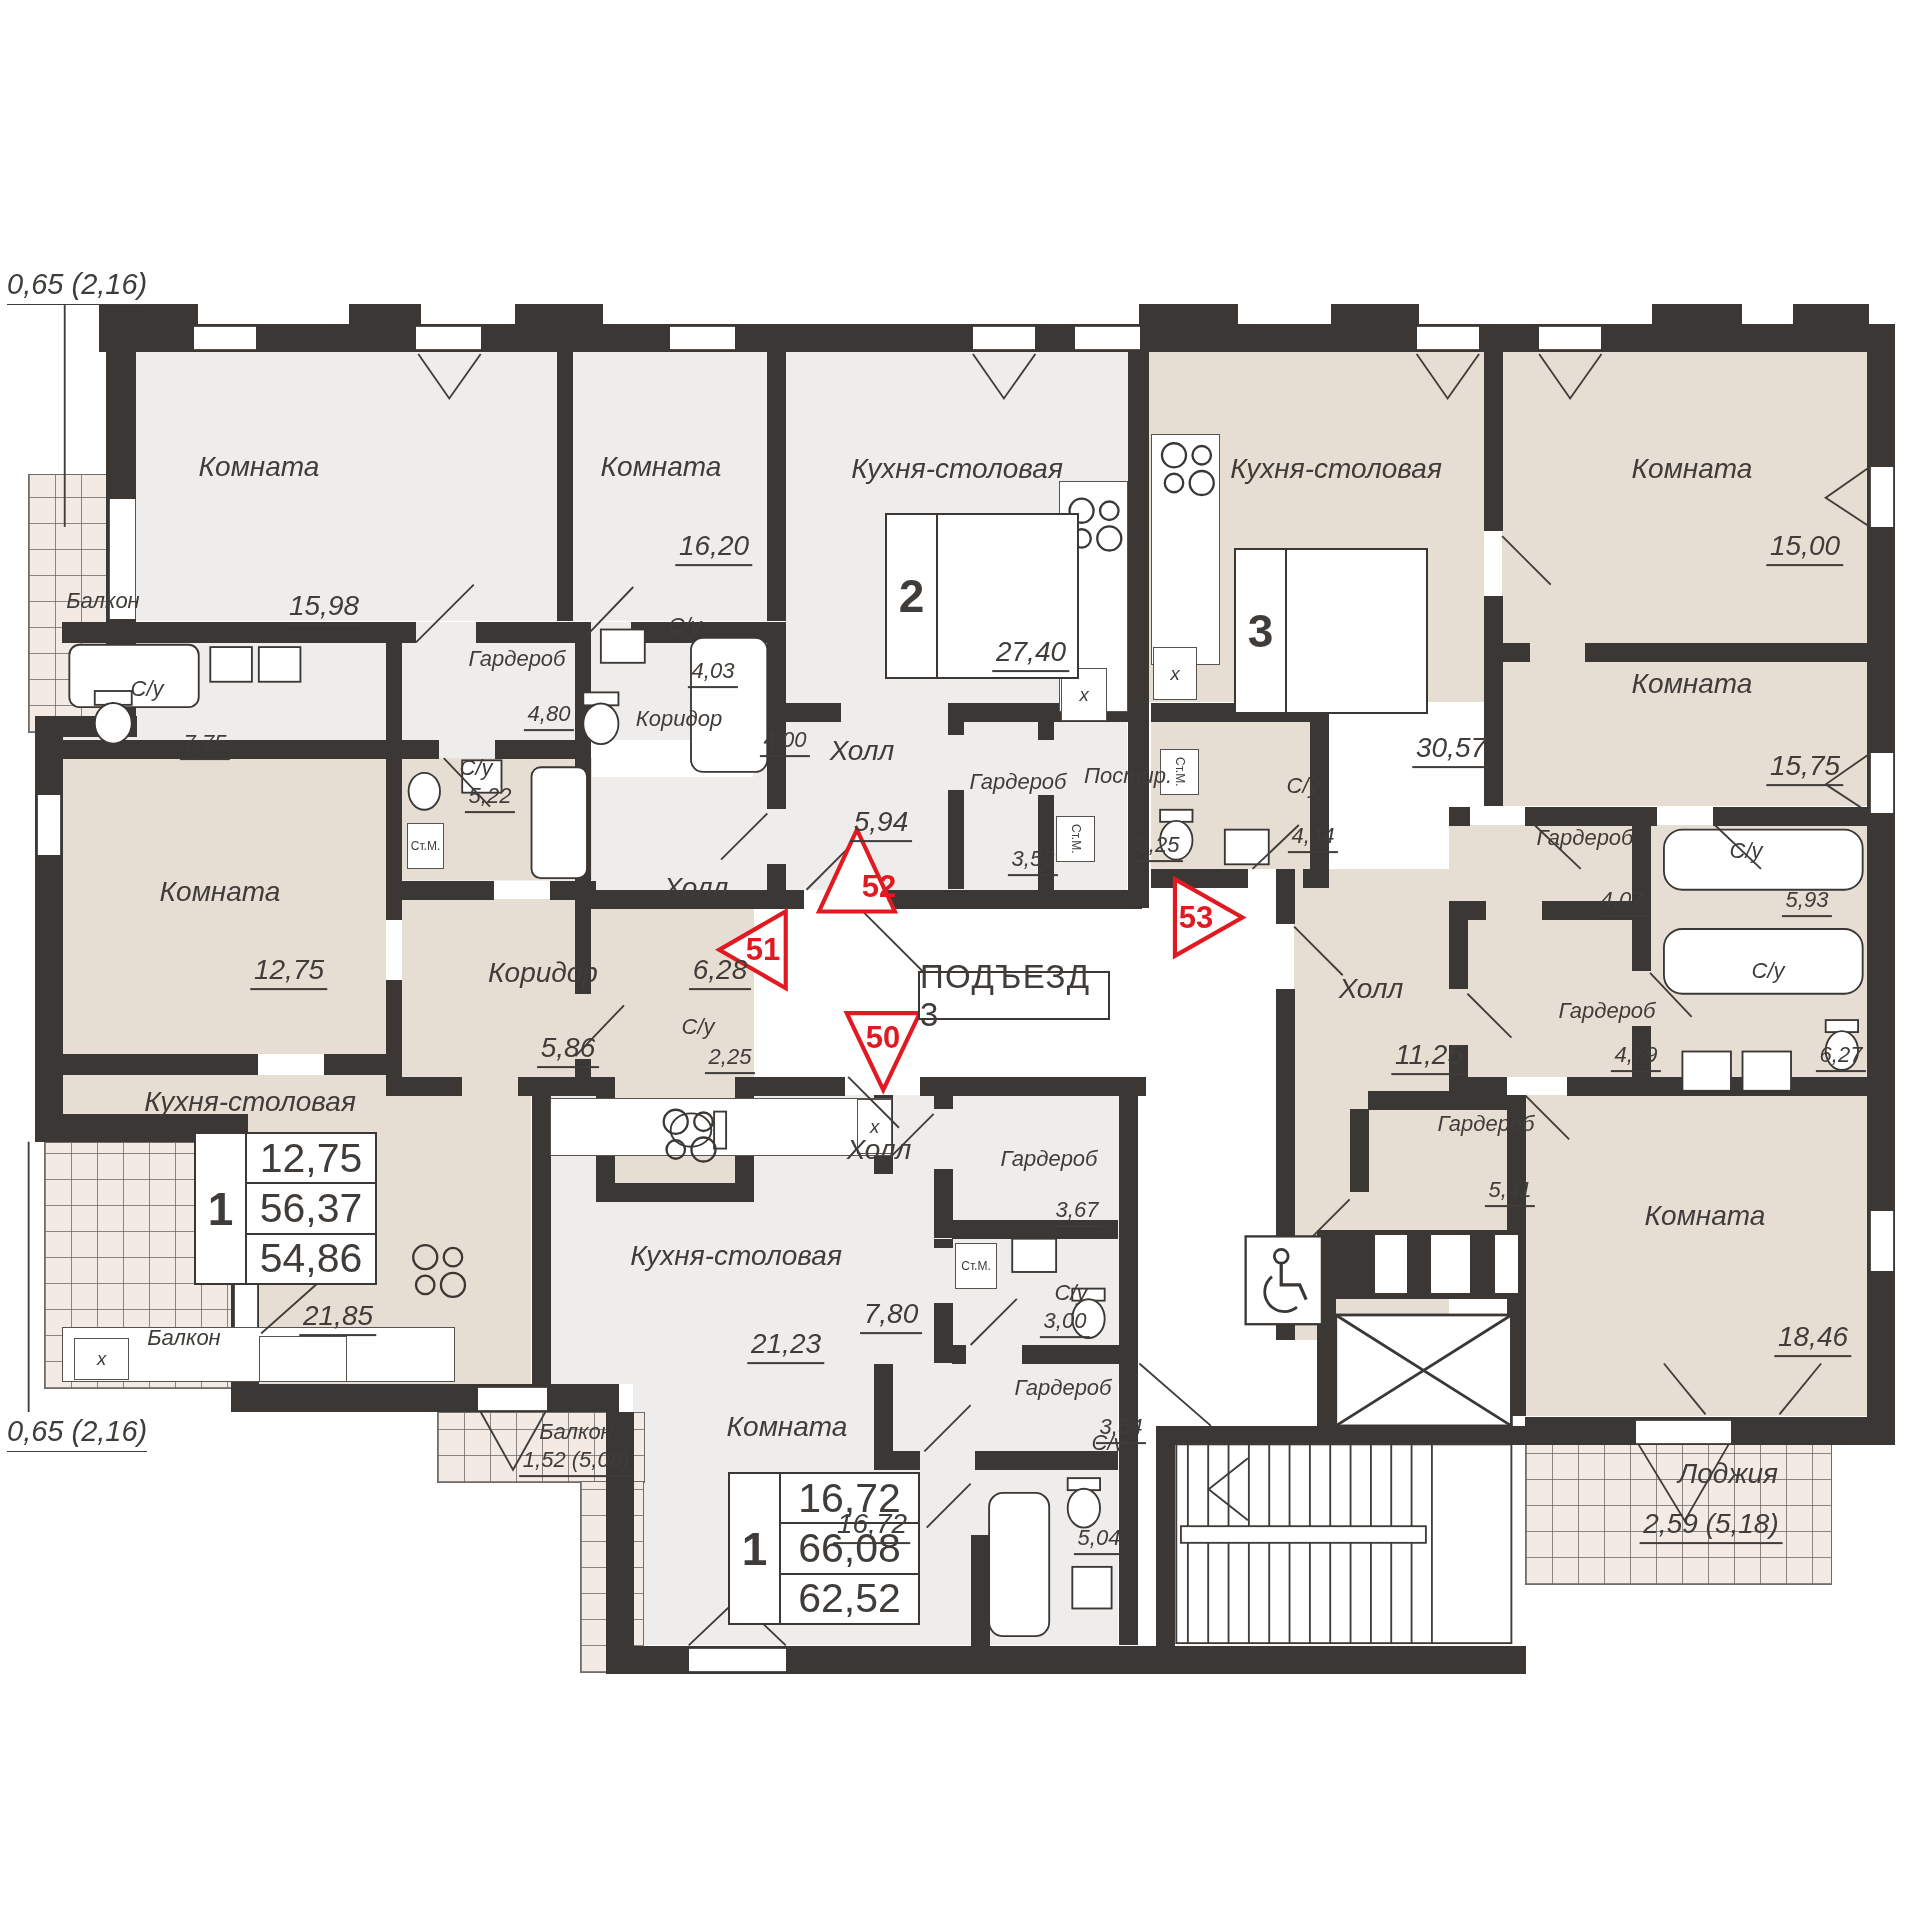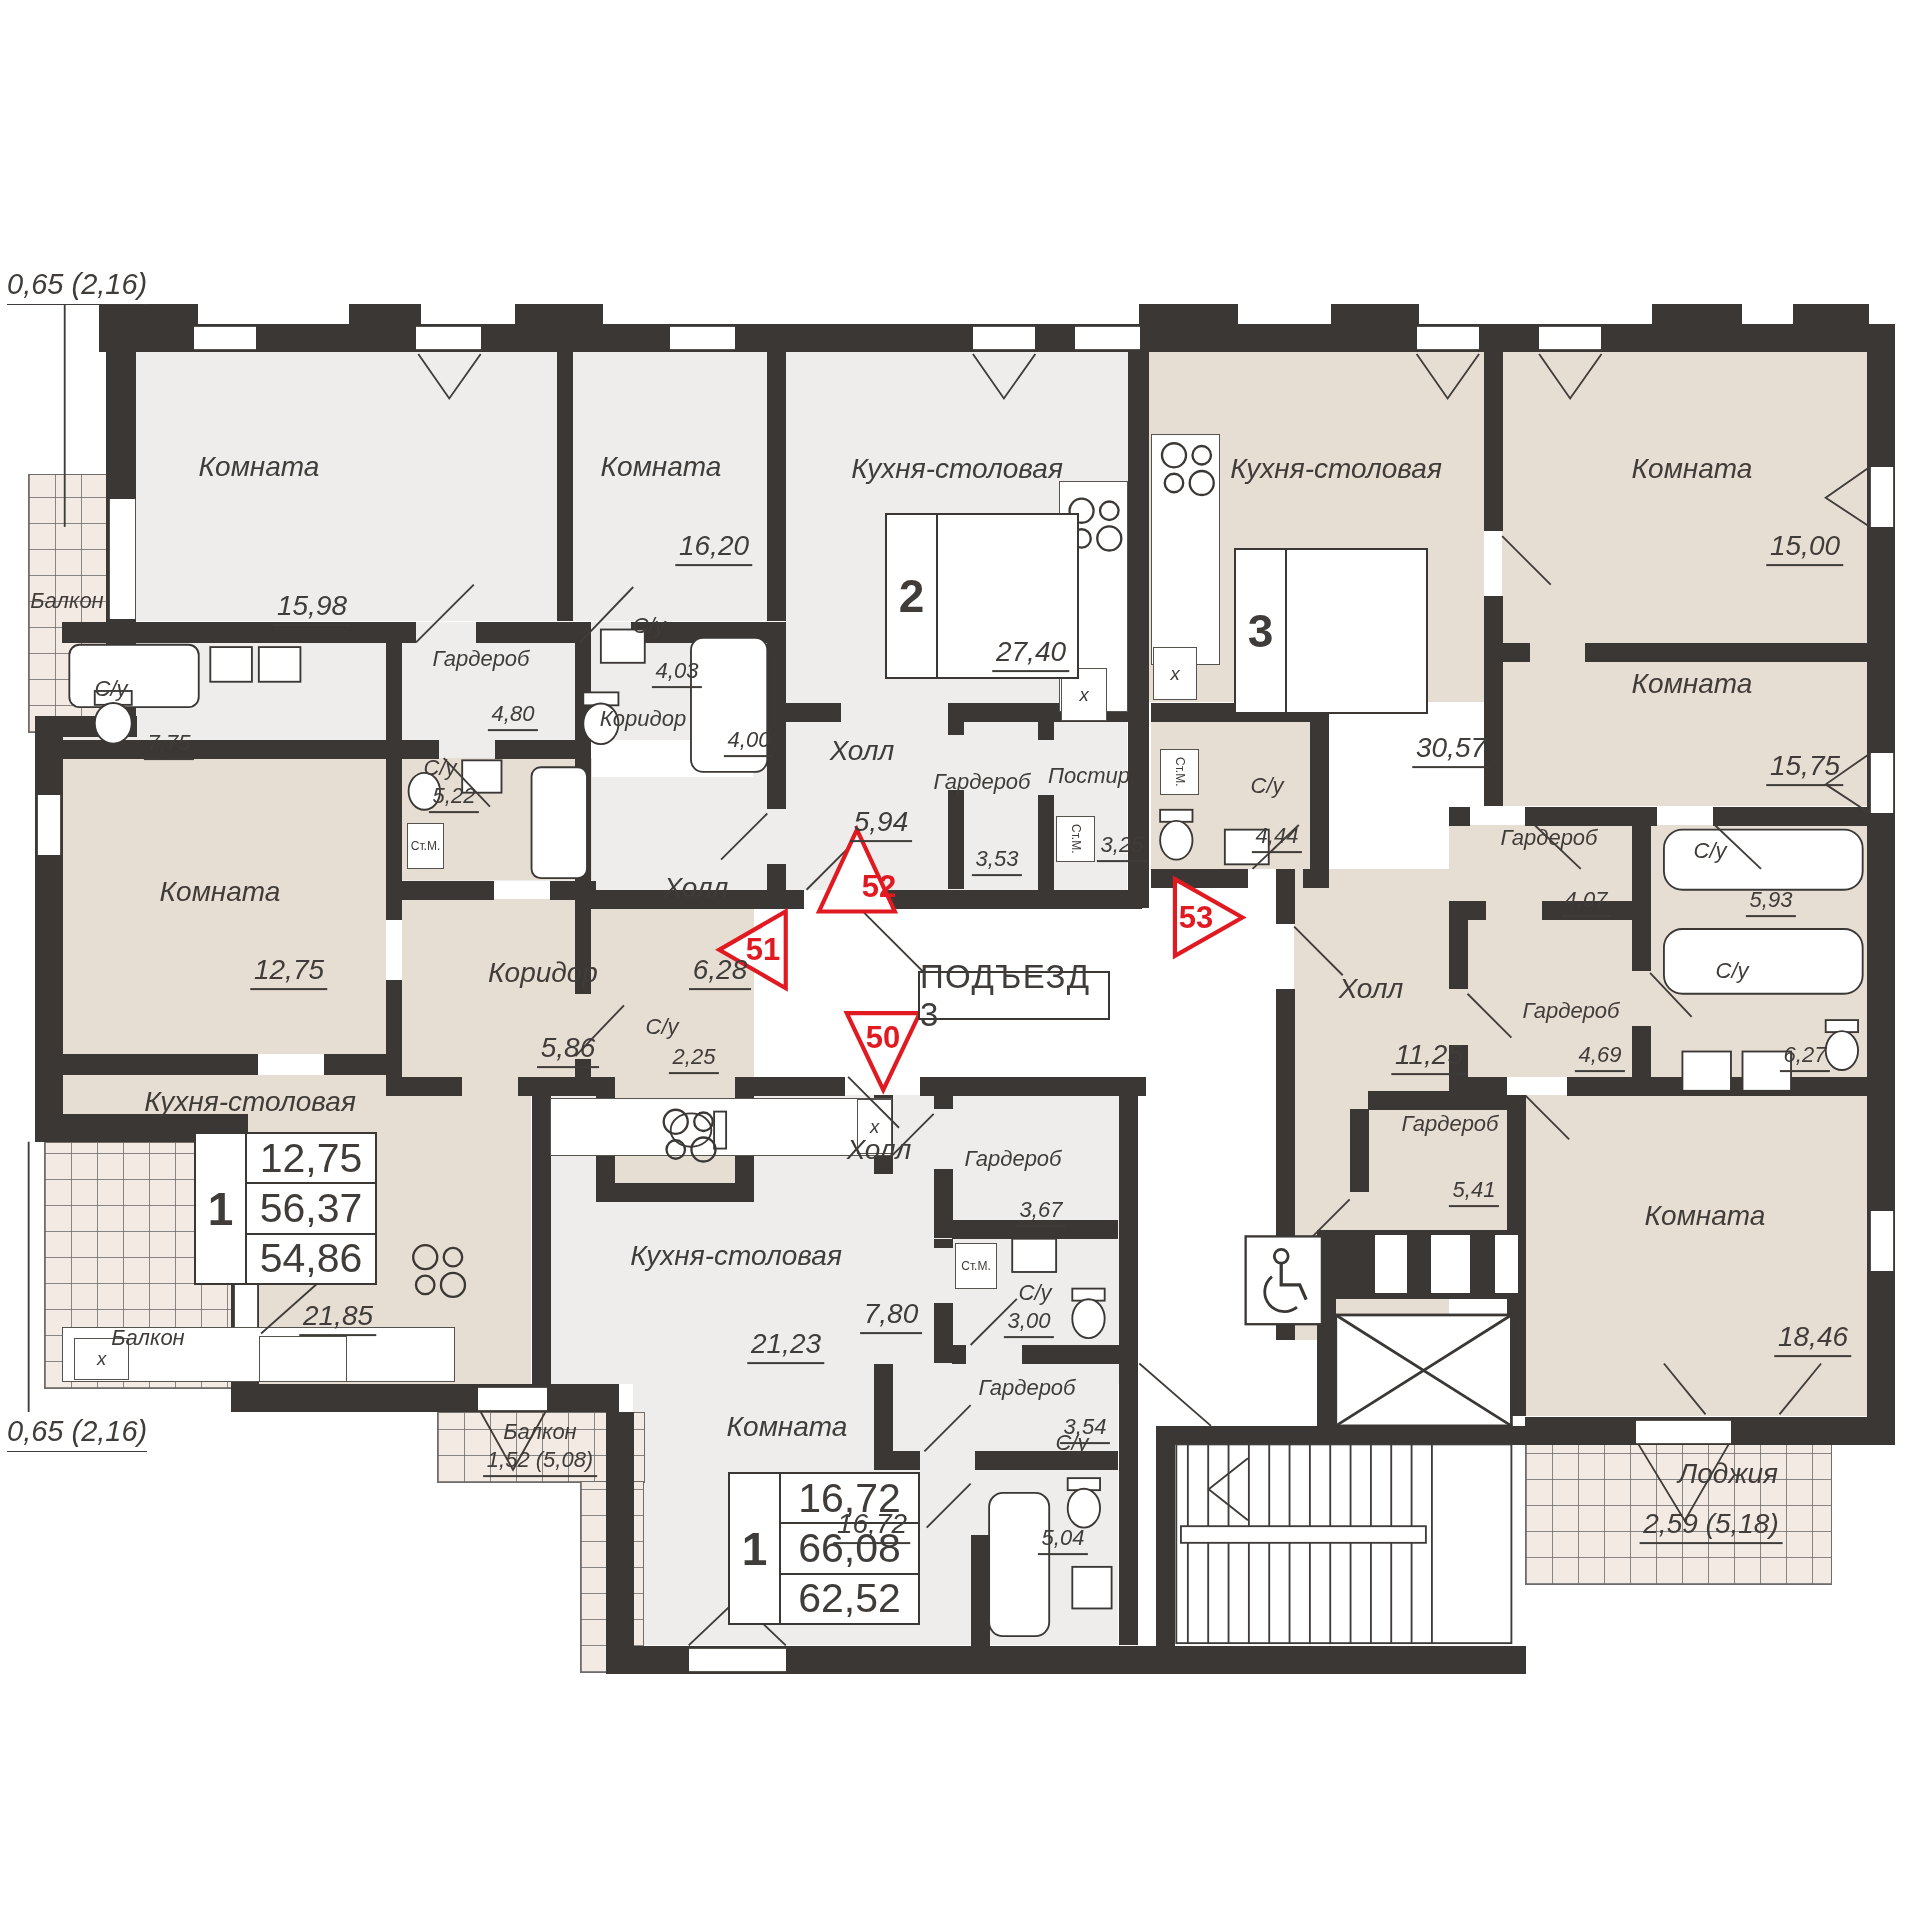--- a/index.html
+++ b/index.html
@@ -12,21 +12,21 @@
   .balc{position:absolute;background-color:#f3eae4;border:1.8px solid #6f6c69;
     background-image:
       repeating-linear-gradient(0deg, rgba(100,100,100,.75) 0 1.4px, transparent 1.4px 26px),
       repeating-linear-gradient(90deg, rgba(100,100,100,.75) 0 1.4px, transparent 1.4px 26px);}
   .win{position:absolute;background:#fff;border-top:1.8px solid #56534f;border-bottom:1.8px solid #56534f;}
   .winv{position:absolute;background:#fff;border-left:1.8px solid #56534f;border-right:1.8px solid #56534f;}
   .rl{position:absolute;transform:translate(-50%,-50%);font-style:italic;font-size:28px;
     white-space:nowrap;color:#3f3c39;}
   .ar{position:absolute;transform:translate(-50%,-50%);font-style:italic;font-size:28px;
     white-space:nowrap;color:#3f3c39;border-bottom:2.3px solid #3f3c39;padding:0 3.7px 1.8px 3.7px;}
-  .sm{font-size:22px;}
+  .sm{font-size:22px;margin-left:36px;}
   .ibox{position:absolute;display:flex;background:#fff;border:2.8px solid #3a3734;box-sizing:border-box;}
   .ibox-n{width:49px;display:flex;align-items:center;justify-content:center;
     font-weight:bold;font-size:46px;border-right:2.8px solid #3a3734;}
   .ibox-vals{flex:1;display:flex;flex-direction:column;}
   .ibox-vals div{flex:1;display:flex;align-items:center;justify-content:center;
     font-size:41px;border-bottom:2.8px solid #3a3734;}
   .ibox-vals div:last-child{border-bottom:none;}
   .entr{position:absolute;display:flex;align-items:center;justify-content:center;
     background:#fff;border:2.8px solid #3a3734;font-size:33px;letter-spacing:1.4px;box-sizing:border-box;}
   .dim{position:absolute;font-style:italic;font-size:29px;border-bottom:1.8px solid #3f3c39;
@@ -391,21 +391,21 @@
     <div class="ibox-n">1</div>
     <div class="ibox-vals">
       <div>16,72</div>
       <div>66,08</div>
       <div>62,52</div>
     </div>
   </div>
 
   <div class="rl sm" style="left:67px;top:601px">Балкон</div>
   <div class="rl" style="left:259px;top:467px">Комната</div>
-  <div class="ar" style="left:312px;top:608px">15,98</div>
+  <div class="ar" style="left:324px;top:608px">15,98</div>
   <div class="rl" style="left:661px;top:467px">Комната</div>
   <div class="ar" style="left:714px;top:548px">16,20</div>
   <div class="rl sm" style="left:481px;top:659px">Гардероб</div>
   <div class="ar sm" style="left:513px;top:716px">4,80</div>
   <div class="rl sm" style="left:649px;top:626px">С/у</div>
   <div class="ar sm" style="left:677px;top:673px">4,03</div>
   <div class="rl sm" style="left:643px;top:719px">Коридор</div>
   <div class="ar sm" style="left:749px;top:742px">4,00</div>
   <div class="rl sm" style="left:111px;top:689px">С/у</div>
   <div class="ar sm" style="left:169px;top:745px">7,75</div>

